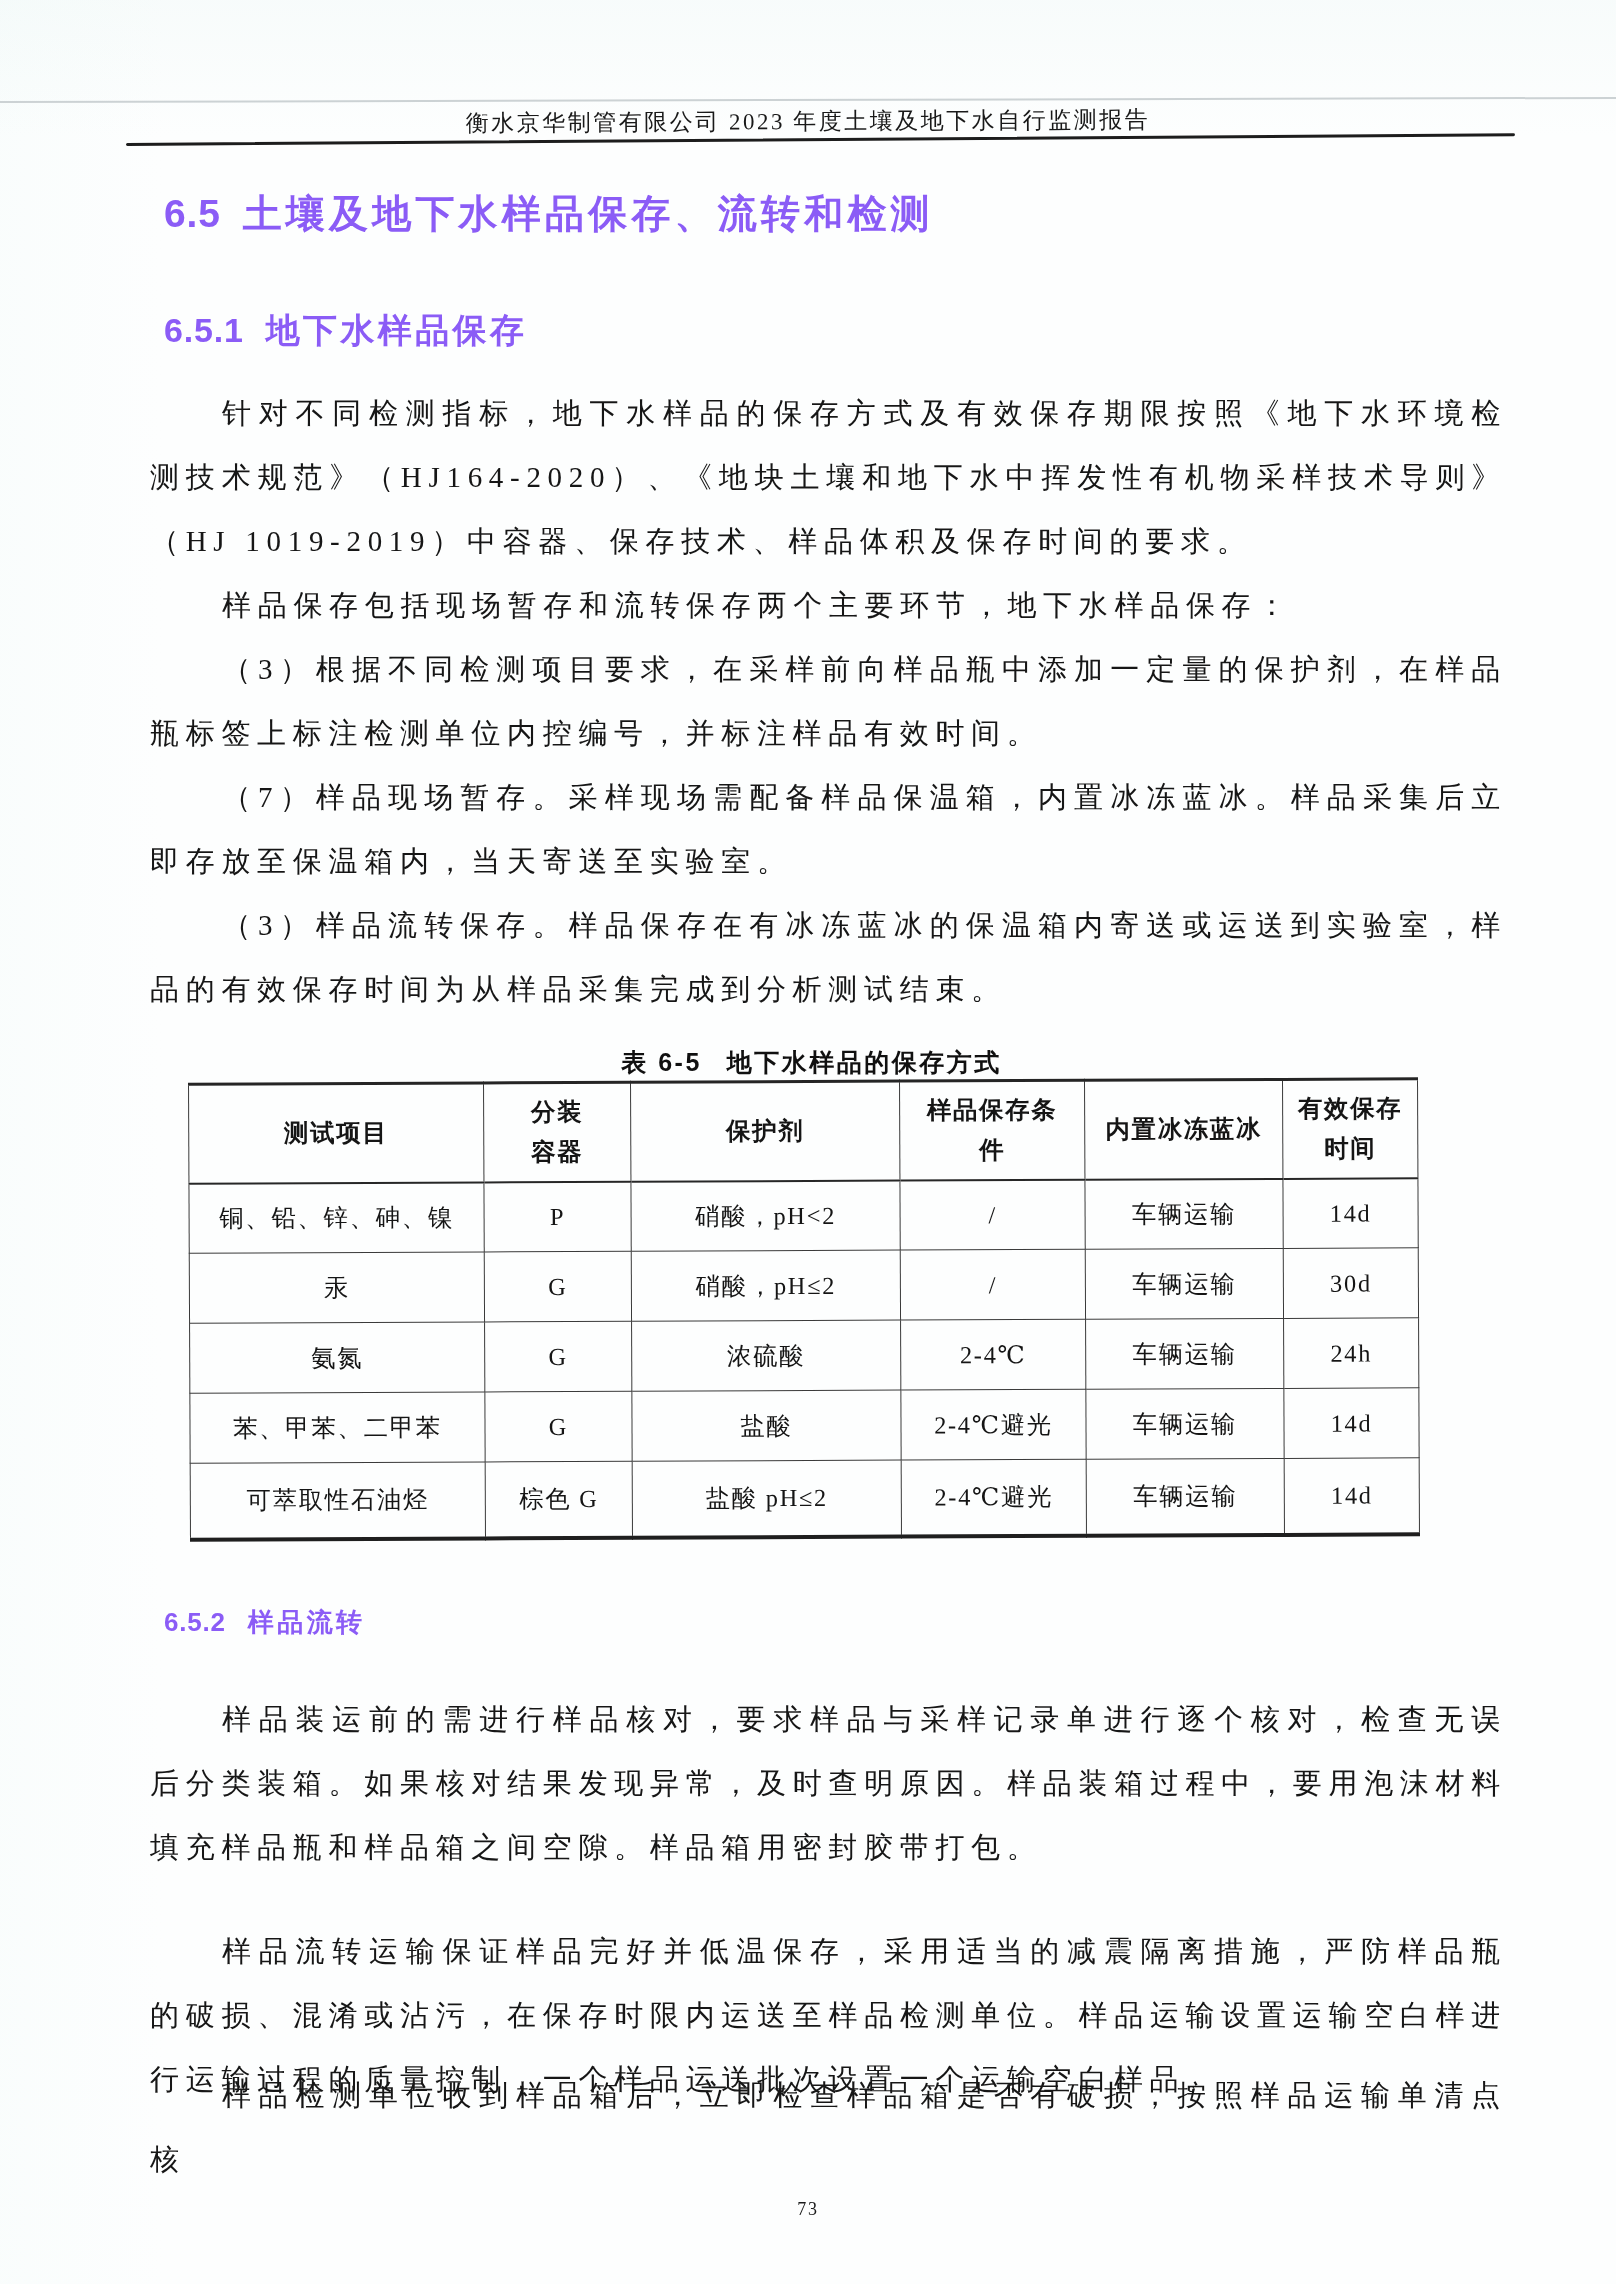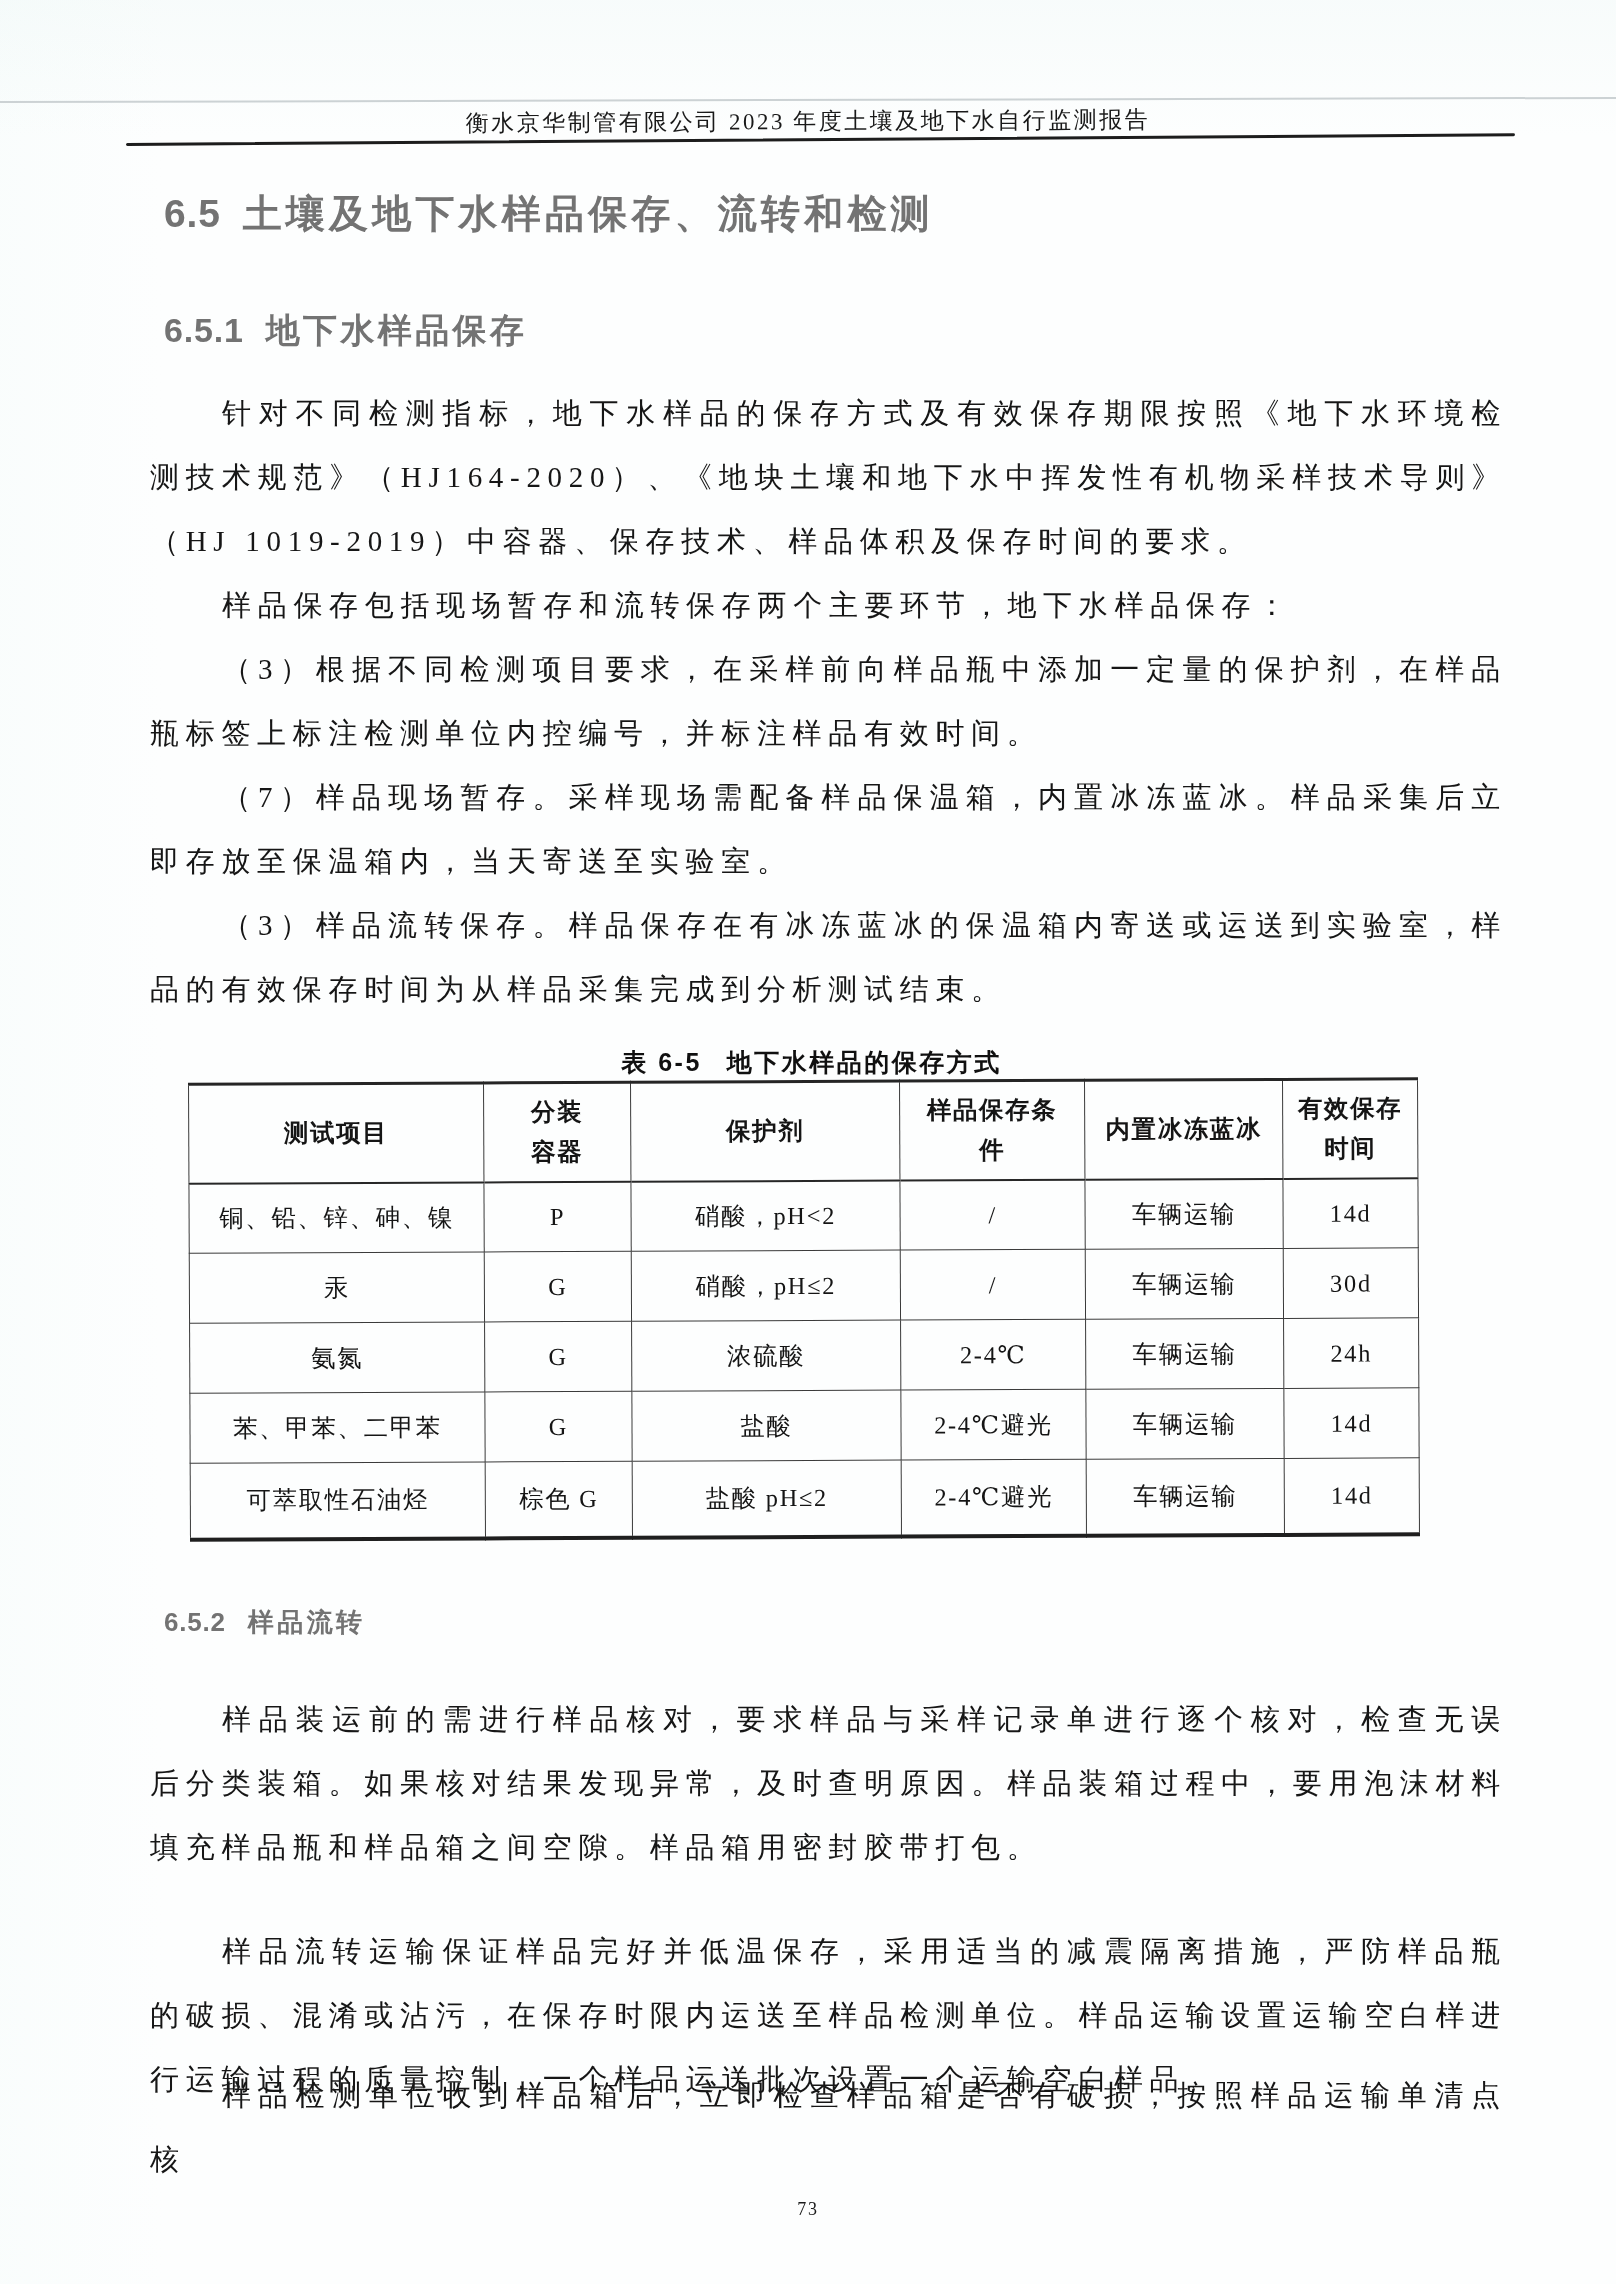--- a/index.html
+++ b/index.html
@@ -31,21 +31,21 @@
     transform:rotate(-0.3deg);
   }
   .header-rule{
     position:absolute;top:143px;left:126px;width:1389px;height:2.5px;
     background:#1d1d1d;transform:rotate(-0.4deg);transform-origin:left center;
     border-radius:1.7px;
   }
   .hsec{
     position:absolute;left:164px;margin:0;
     font-family:"Liberation Sans","DejaVu Sans",sans-serif;
-    font-weight:bold;color:#737373;white-space:nowrap;
+    font-weight:bold;color:#8b5cf6;white-space:nowrap;
   }
   .h65{top:187px;font-size:39px;letter-spacing:4.2px;}
   .h651{top:308px;font-size:34px;letter-spacing:3.4px;}
   .h652{top:1605px;font-size:26px;letter-spacing:3.4px;}
   .hnum{margin-right:22px;letter-spacing:0.8px;}
   .body-p{
     position:absolute;left:150px;width:1357px;margin:0;
     font-size:29px;line-height:64px;letter-spacing:6.7px;
     text-align:justify;text-indent:72px;color:#161616;
   }

